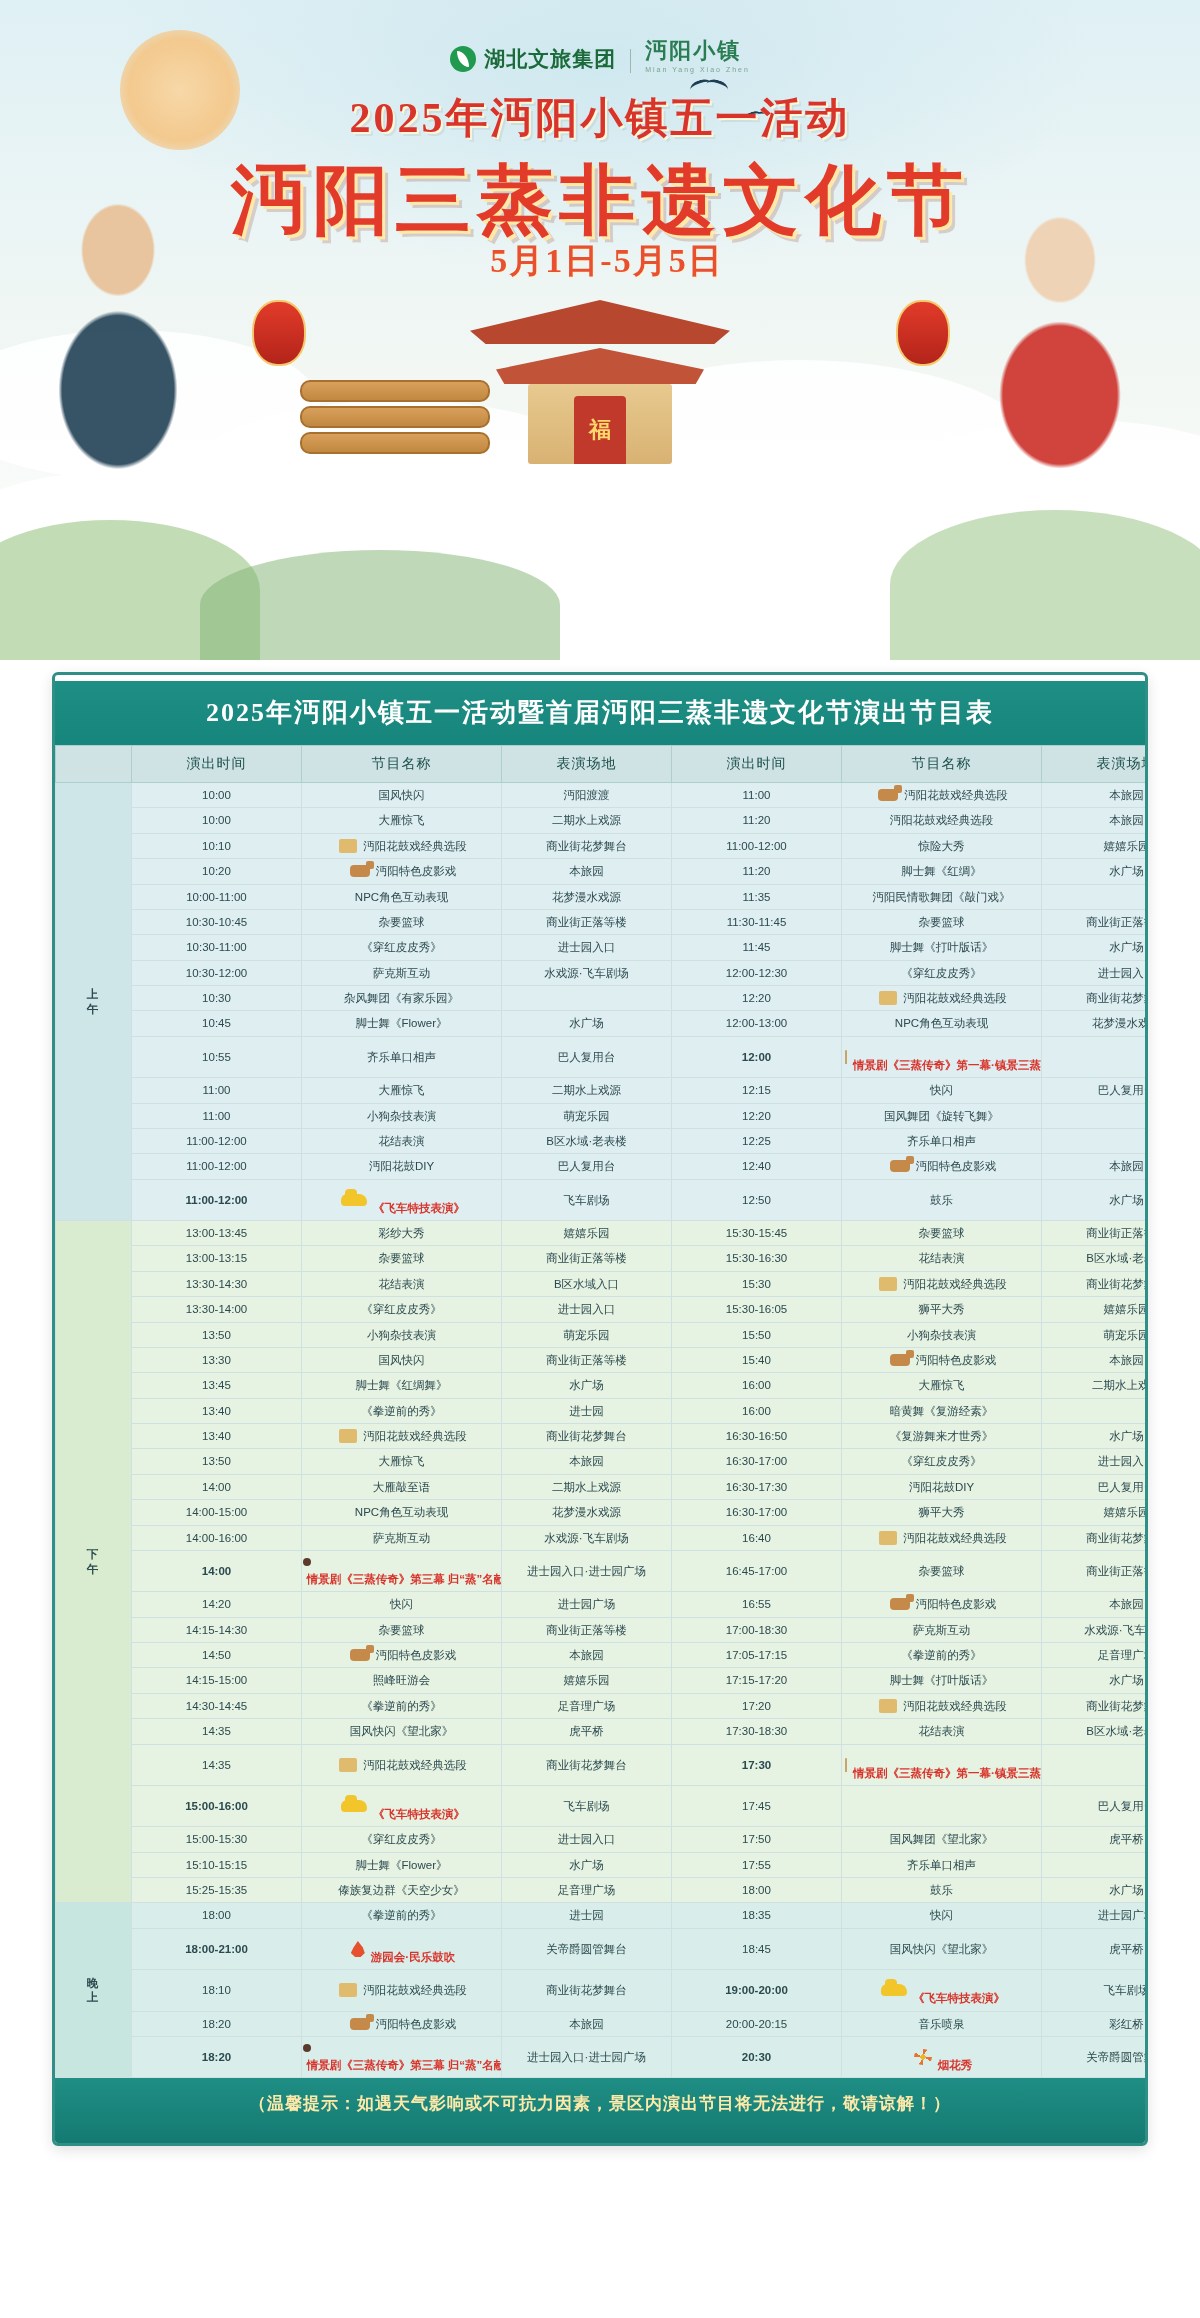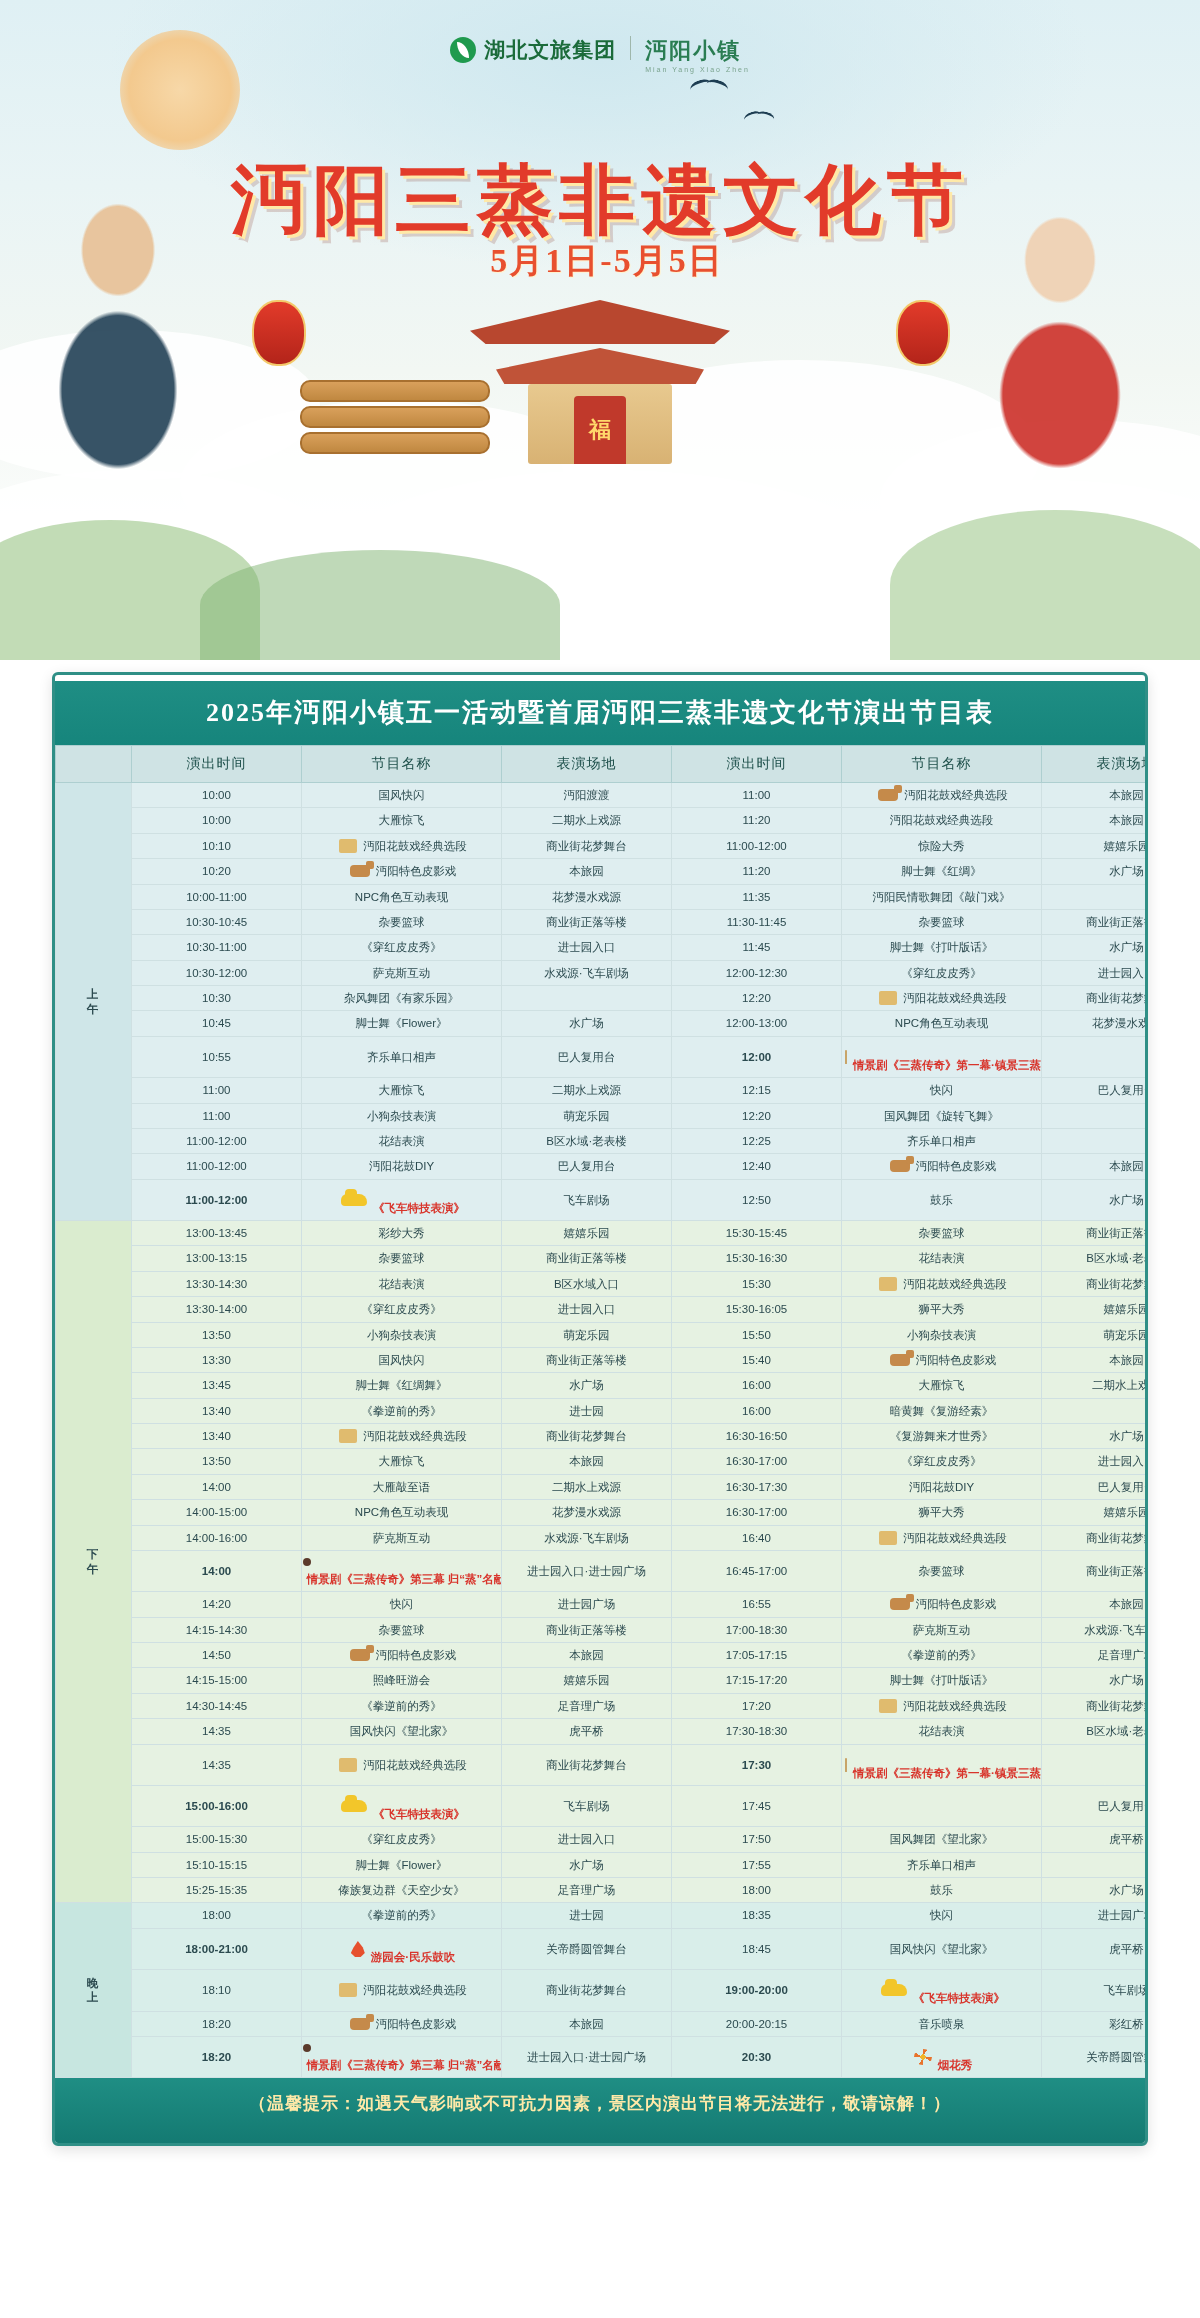--- a/index.html
+++ b/index.html
@@ -31,21 +31,21 @@
     position:absolute; bottom:0; border-radius:50% 50% 0 0;
   }
   .sun {
     position:absolute; width:120px; height:120px; border-radius:50%;
     background:radial-gradient(circle,#f7d8a8 0%, #f3c98e 60%, rgba(243,201,142,0) 100%);
   }
 
   
   .logo-row {
     position:absolute; top:36px; left:0; width:1200px;
-    display:flex; justify-content:center; align-items:flex-start; gap:0;
+    display:flex; justify-content:center; align-items:flex-end; gap:0;
   }
   .logo-left { display:flex; align-items:center; gap:8px; }
   .logo-mark {
     width:26px;height:26px;border-radius:50%;
     background:#1f9a4e; position:relative;
   }
   .logo-mark::after{
     content:""; position:absolute; left:7px; top:5px;
     width:12px;height:16px;border-radius:0 100% 0 100%;
     background:#fff;
@@ -278,20 +278,21 @@
       <span class="logo-mark"></span>
       <span class="logo-text1">湖北文旅集团</span>
     </div>
     <span class="logo-div"></span>
     <div>
       <div class="logo-text2">沔阳小镇</div>
       <div class="logo-sub">Mian Yang Xiao Zhen</div>
     </div>
   </div>
 
+  <div class="title1">2025年沔阳小镇五一活动</div>
   <div class="title2">沔阳三蒸非遗文化节</div>
   <div class="title3">5月1日-5月5日</div>
 
   <div class="card">
     <div class="card-title">2025年沔阳小镇五一活动暨首届沔阳三蒸非遗文化节演出节目表</div>
 
     <table class="sched">
       <colgroup>
         <col class="c-period">
           <col class="c-time">

